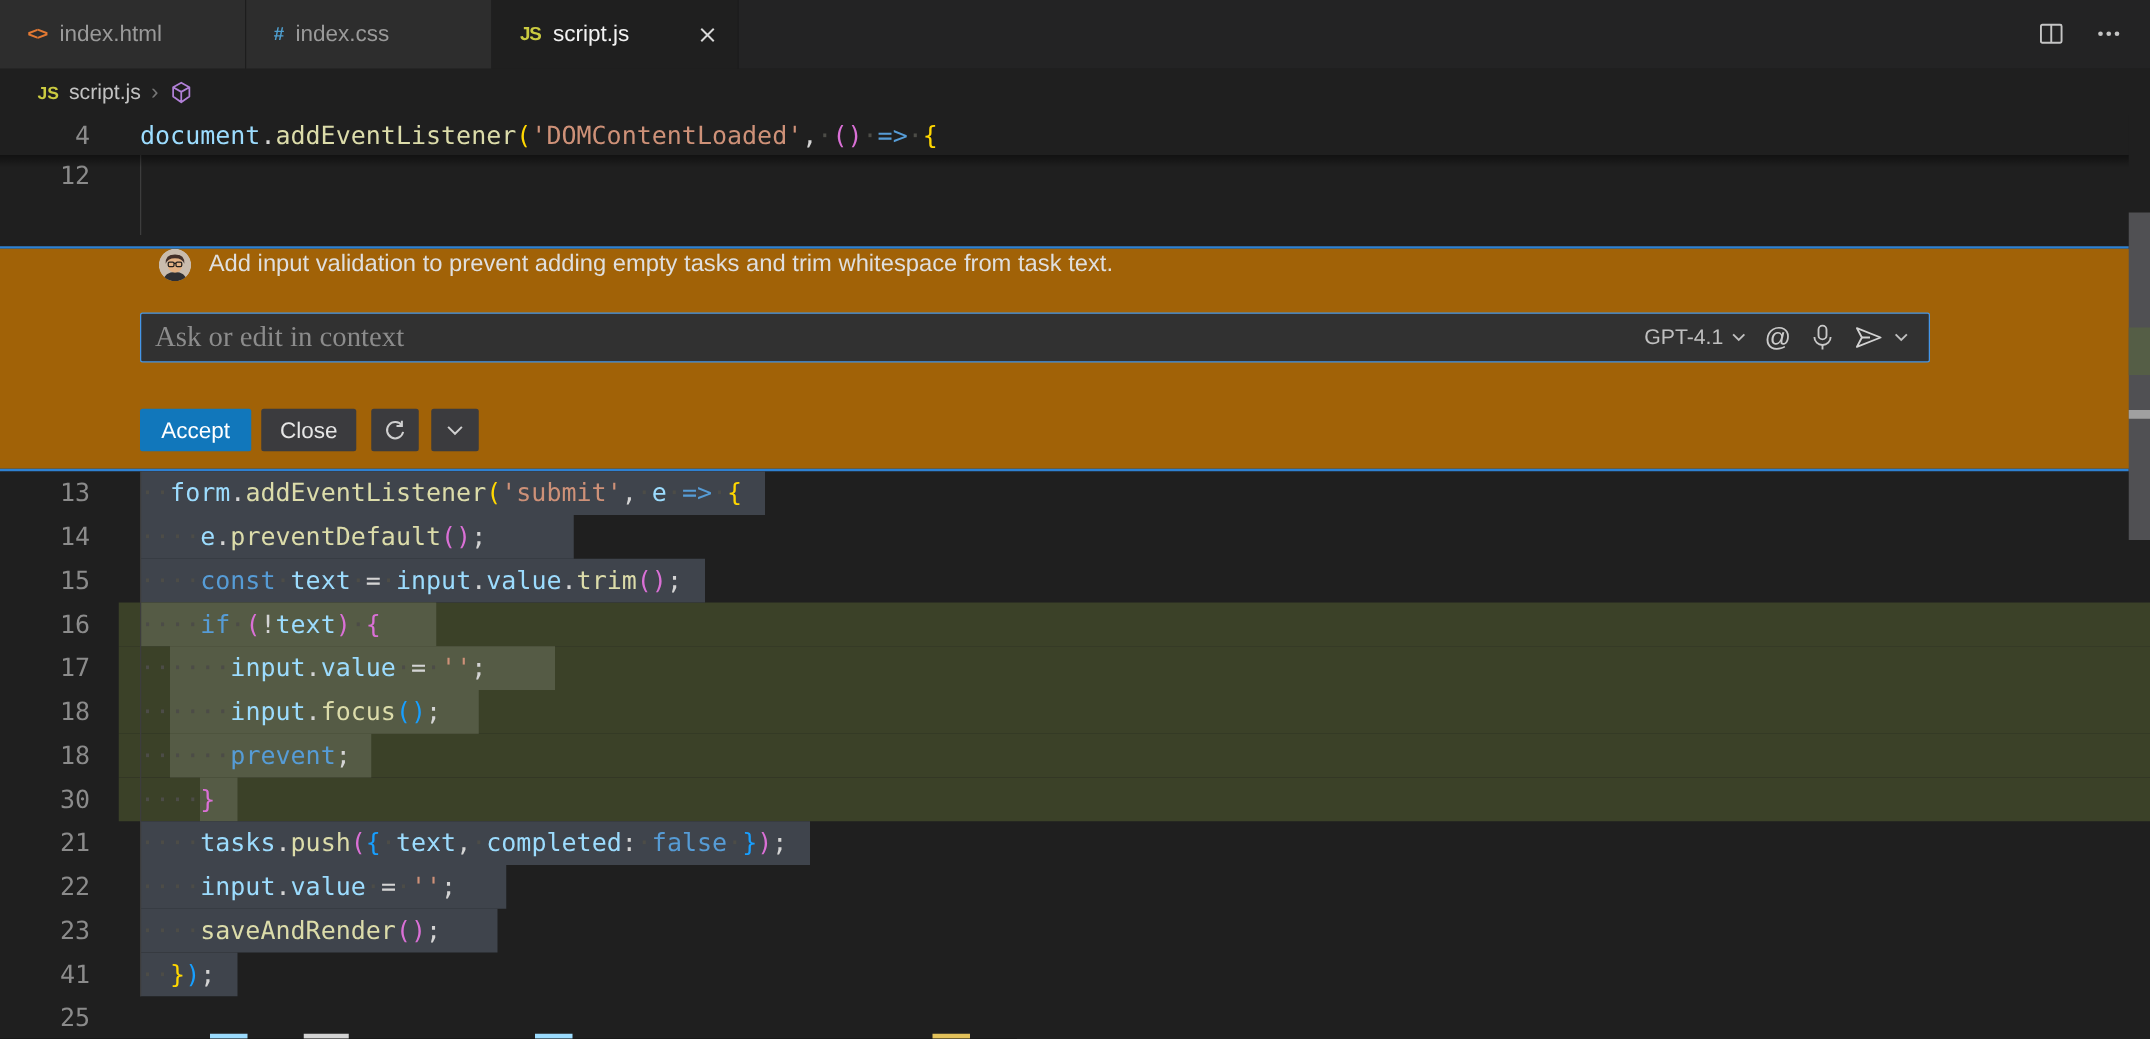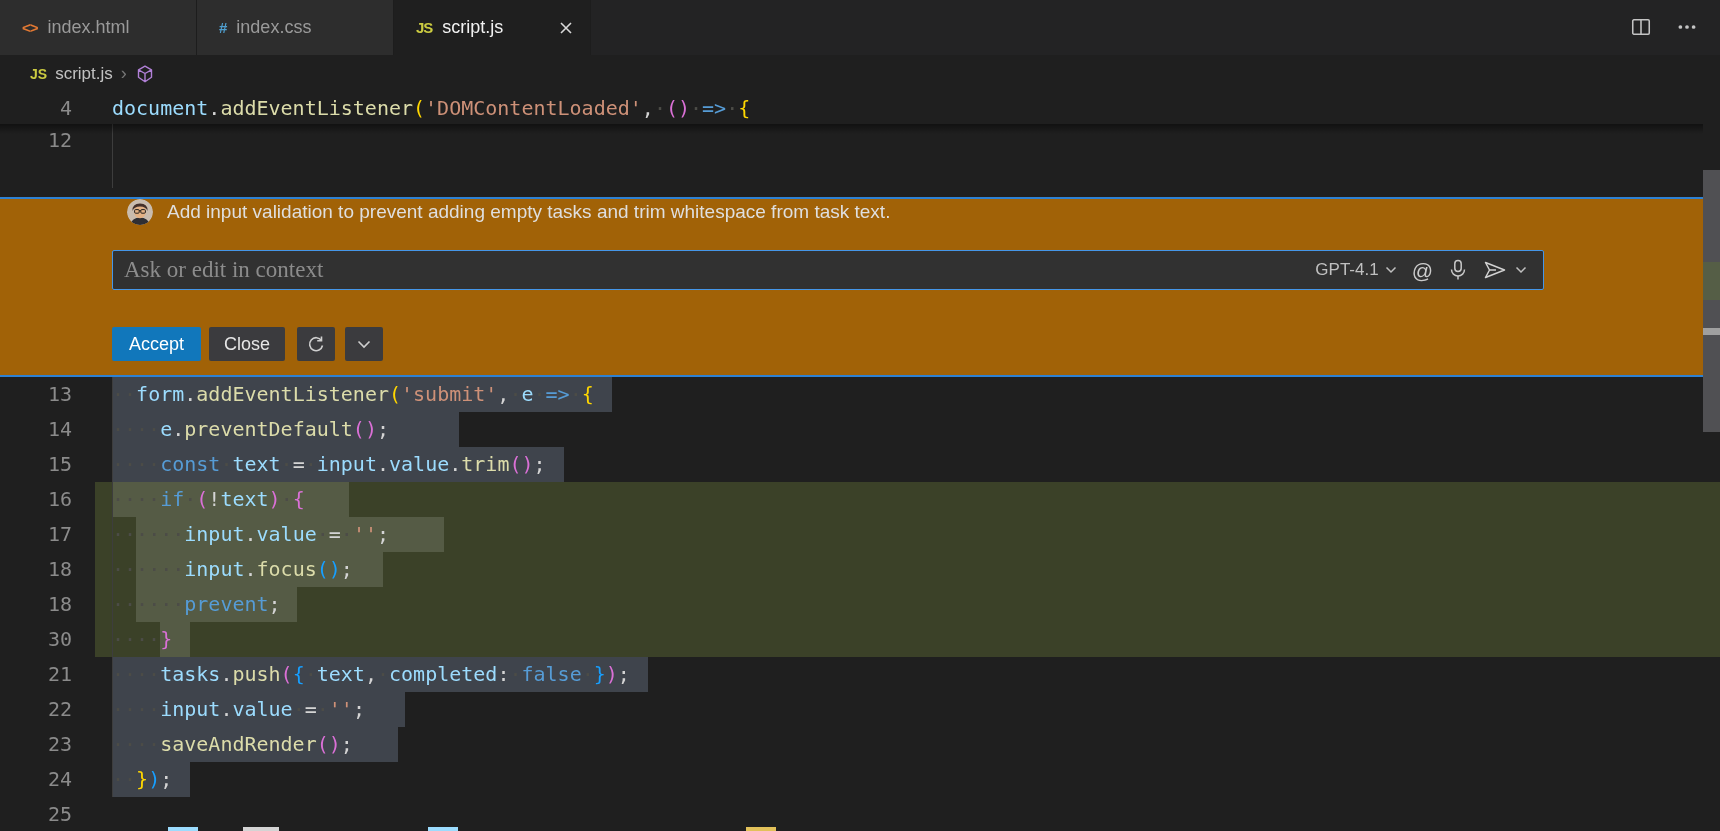--- a/index.html
+++ b/index.html
@@ -208,21 +208,21 @@
       <div class="crow"><span class="lnum">14</span><span class="lcontent code-font"><span class="hlbox gray" style="padding-right: 70px;"><span style="color: rgb(76, 76, 71);">····</span><span style="color: rgb(156, 220, 254);">e</span><span style="color: rgb(212, 212, 212);">.</span><span style="color: rgb(220, 220, 170);">preventDefault</span><span style="color: rgb(218, 112, 214);">()</span><span style="color: rgb(212, 212, 212);">;</span></span></span></div>
       <div class="crow"><span class="lnum">15</span><span class="lcontent code-font"><span class="hlbox gray" style="padding-right: 18px;"><span style="color: rgb(76, 76, 71);">····</span><span style="color: rgb(86, 156, 214);">const</span><span style="color: rgb(76, 76, 71);">·</span><span style="color: rgb(156, 220, 254);">text</span><span style="color: rgb(76, 76, 71);">·</span><span style="color: rgb(212, 212, 212);">=</span><span style="color: rgb(76, 76, 71);">·</span><span style="color: rgb(156, 220, 254);">input</span><span style="color: rgb(212, 212, 212);">.</span><span style="color: rgb(156, 220, 254);">value</span><span style="color: rgb(212, 212, 212);">.</span><span style="color: rgb(220, 220, 170);">trim</span><span style="color: rgb(218, 112, 214);">()</span><span style="color: rgb(212, 212, 212);">;</span></span></span></div>
       <div class="crow green"><span class="lnum">16</span><span class="lcontent code-font"><span class="hlbox greenInner" style="padding-right: 44px;"><span style="color: rgb(76, 76, 71);">····</span><span style="color: rgb(86, 156, 214);">if</span><span style="color: rgb(76, 76, 71);">·</span><span style="color: rgb(218, 112, 214);">(</span><span style="color: rgb(212, 212, 212);">!</span><span style="color: rgb(156, 220, 254);">text</span><span style="color: rgb(218, 112, 214);">)</span><span style="color: rgb(76, 76, 71);">·</span><span style="color: rgb(218, 112, 214);">{</span></span></span></div>
       <div class="crow green"><span class="lnum">17</span><span class="lcontent code-font"><span style="color: rgb(76, 76, 71);">··</span><span class="hlbox greenInner" style="padding-right: 55px;"><span style="color: rgb(76, 76, 71);">····</span><span style="color: rgb(156, 220, 254);">input</span><span style="color: rgb(212, 212, 212);">.</span><span style="color: rgb(156, 220, 254);">value</span><span style="color: rgb(76, 76, 71);">·</span><span style="color: rgb(212, 212, 212);">=</span><span style="color: rgb(76, 76, 71);">·</span><span style="color: rgb(206, 145, 120);">''</span><span style="color: rgb(212, 212, 212);">;</span></span></span></div>
       <div class="crow green"><span class="lnum">18</span><span class="lcontent code-font"><span style="color: rgb(76, 76, 71);">··</span><span class="hlbox greenInner" style="padding-right: 30px;"><span style="color: rgb(76, 76, 71);">····</span><span style="color: rgb(156, 220, 254);">input</span><span style="color: rgb(212, 212, 212);">.</span><span style="color: rgb(220, 220, 170);">focus</span><span style="color: rgb(23, 159, 255);">()</span><span style="color: rgb(212, 212, 212);">;</span></span></span></div>
       <div class="crow green"><span class="lnum">18</span><span class="lcontent code-font"><span style="color: rgb(76, 76, 71);">··</span><span class="hlbox greenInner" style="padding-right: 16px;"><span style="color: rgb(76, 76, 71);">····</span><span style="color: rgb(86, 156, 214);">prevent</span><span style="color: rgb(212, 212, 212);">;</span></span></span></div>
       <div class="crow green"><span class="lnum">30</span><span class="lcontent code-font"><span style="color: rgb(76, 76, 71);">····</span><span class="hlbox greenInner" style="padding-right: 18px;"><span style="color: rgb(218, 112, 214);">}</span></span></span></div>
       <div class="crow"><span class="lnum">21</span><span class="lcontent code-font"><span class="hlbox gray" style="padding-right: 18px;"><span style="color: rgb(76, 76, 71);">····</span><span style="color: rgb(156, 220, 254);">tasks</span><span style="color: rgb(212, 212, 212);">.</span><span style="color: rgb(220, 220, 170);">push</span><span style="color: rgb(218, 112, 214);">(</span><span style="color: rgb(23, 159, 255);">{</span><span style="color: rgb(76, 76, 71);">·</span><span style="color: rgb(156, 220, 254);">text</span><span style="color: rgb(212, 212, 212);">,</span><span style="color: rgb(76, 76, 71);">·</span><span style="color: rgb(156, 220, 254);">completed</span><span style="color: rgb(212, 212, 212);">:</span><span style="color: rgb(76, 76, 71);">·</span><span style="color: rgb(86, 156, 214);">false</span><span style="color: rgb(76, 76, 71);">·</span><span style="color: rgb(23, 159, 255);">}</span><span style="color: rgb(218, 112, 214);">)</span><span style="color: rgb(212, 212, 212);">;</span></span></span></div>
       <div class="crow"><span class="lnum">22</span><span class="lcontent code-font"><span class="hlbox gray" style="padding-right: 40px;"><span style="color: rgb(76, 76, 71);">····</span><span style="color: rgb(156, 220, 254);">input</span><span style="color: rgb(212, 212, 212);">.</span><span style="color: rgb(156, 220, 254);">value</span><span style="color: rgb(76, 76, 71);">·</span><span style="color: rgb(212, 212, 212);">=</span><span style="color: rgb(76, 76, 71);">·</span><span style="color: rgb(206, 145, 120);">''</span><span style="color: rgb(212, 212, 212);">;</span></span></span></div>
       <div class="crow"><span class="lnum">23</span><span class="lcontent code-font"><span class="hlbox gray" style="padding-right: 45px;"><span style="color: rgb(76, 76, 71);">····</span><span style="color: rgb(220, 220, 170);">saveAndRender</span><span style="color: rgb(218, 112, 214);">()</span><span style="color: rgb(212, 212, 212);">;</span></span></span></div>
-      <div class="crow"><span class="lnum">24</span><span class="lcontent code-font"><span class="hlbox gray" style="padding-right: 18px;"><span style="color: rgb(76, 76, 71);">··</span><span style="color: rgb(255, 215, 0);">}</span><span style="color: rgb(23, 159, 255);">)</span><span style="color: rgb(212, 212, 212);">;</span></span></span></div>
+      <div class="crow"><span class="lnum">41</span><span class="lcontent code-font"><span class="hlbox gray" style="padding-right: 18px;"><span style="color: rgb(76, 76, 71);">··</span><span style="color: rgb(255, 215, 0);">}</span><span style="color: rgb(23, 159, 255);">)</span><span style="color: rgb(212, 212, 212);">;</span></span></span></div>
       <div class="crow"><span class="lnum">25</span><span class="lcontent code-font"></span></div>
     </div>
   <div class="indent-guide" style="top:377px;height:420px;z-index:3;"></div>
 
   <div class="frag" style="left:168px;width:30px;background:#9CDCFE;"></div>
   <div class="frag" style="left:243px;width:36px;background:#D4D4D4;"></div>
   <div class="frag" style="left:428px;width:30px;background:#9CDCFE;"></div>
   <div class="frag" style="left:746px;width:30px;background:#E2C15A;"></div>
 
   <div class="scrollbar">

